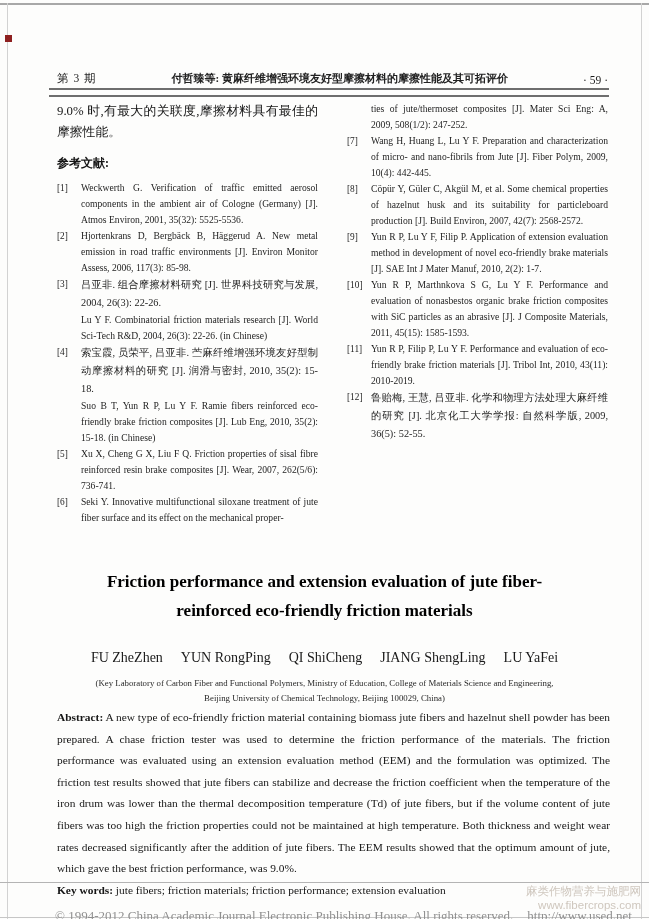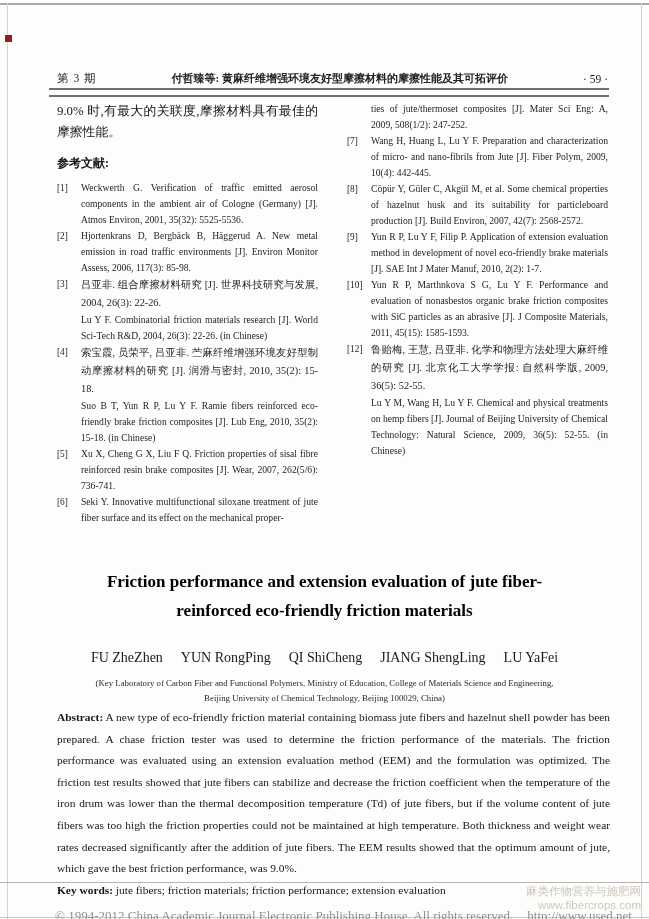--- a/index.html
+++ b/index.html
@@ -11,21 +11,21 @@
   
   .frame-top{position:absolute;top:3px;left:0;right:0;height:2px;background:#a8a8a8;}
   .frame-bottom{position:absolute;bottom:1px;left:0;right:0;height:1px;background:#c6c6c6;}
   .frame-left{position:absolute;top:3px;bottom:0;left:7px;width:1px;background:#d2d2d2;}
   .frame-right{position:absolute;top:3px;bottom:0;right:7px;width:1px;background:#d2d2d2;}
   .red-marker{position:absolute;left:5px;top:35px;width:7px;height:7px;background:#8e2020;}
 
   
   .header{
     position:absolute;top:71px;left:57px;right:41px;
-    display:flex;align-items:center;font-size:11.5px;
+    display:flex;align-items:flex-end;font-size:11.5px;
   }
   .issue{white-space:nowrap;letter-spacing:1px;}
   .running{flex:1;text-align:center;font-size:11px;font-weight:600;color:#222;}
   .pageno{white-space:nowrap;}
   .double-rule{
     position:absolute;top:88px;left:49px;right:40px;height:5px;
     border-top:2px solid #6e6e6e;border-bottom:2px solid #6e6e6e;
   }
 
   
@@ -148,24 +148,29 @@
             <p class="en">Yun R P, Lu Y F, Filip P. Application of extension evaluation method in development of novel eco-friendly brake materials [J]. SAE Int J Mater Manuf, 2010, 2(2): 1-7.</p>
           </div>
       </div>
       <div class="ref">
         <span class="ref-num">[10]</span>
         <div class="ref-body">
             <p class="en">Yun R P, Marthnkova S G, Lu Y F. Performance and evaluation of nonasbestos organic brake friction composites with SiC particles as an abrasive [J]. J Composite Materials, 2011, 45(15): 1585-1593.</p>
           </div>
       </div>
       <div class="ref">
+        <span class="ref-num">[11]</span>
+        <div class="ref-body">
+            <p class="en">Yun R P, Filip P, Lu Y F. Performance and evaluation of eco-friendly brake friction materials [J]. Tribol Int, 2010, 43(11): 2010-2019.</p>
+          </div>
+      </div>
+      <div class="ref">
         <span class="ref-num">[12]</span>
         <div class="ref-body">
           <p class="zh">鲁贻梅, 王慧, 吕亚非. 化学和物理方法处理大麻纤维的研究 [J]. 北京化工大学学报: 自然科学版, 2009, 36(5): 52-55.</p>
-          <p class="en">Lu Y M, Wang H, Lu Y F. Chemical and physical treatments on hemp fibers [J]. Journal of Beijing University of Chemical Technology: Natural Science, 2009, 36(5): 52-55. (in Chinese)</p>
         </div>
       </div>
     </div>
 
   </div>
 
   <div class="title">
     <div>Friction performance and extension evaluation of jute fiber-</div>
     <div>reinforced eco-friendly friction materials</div>
   </div>

